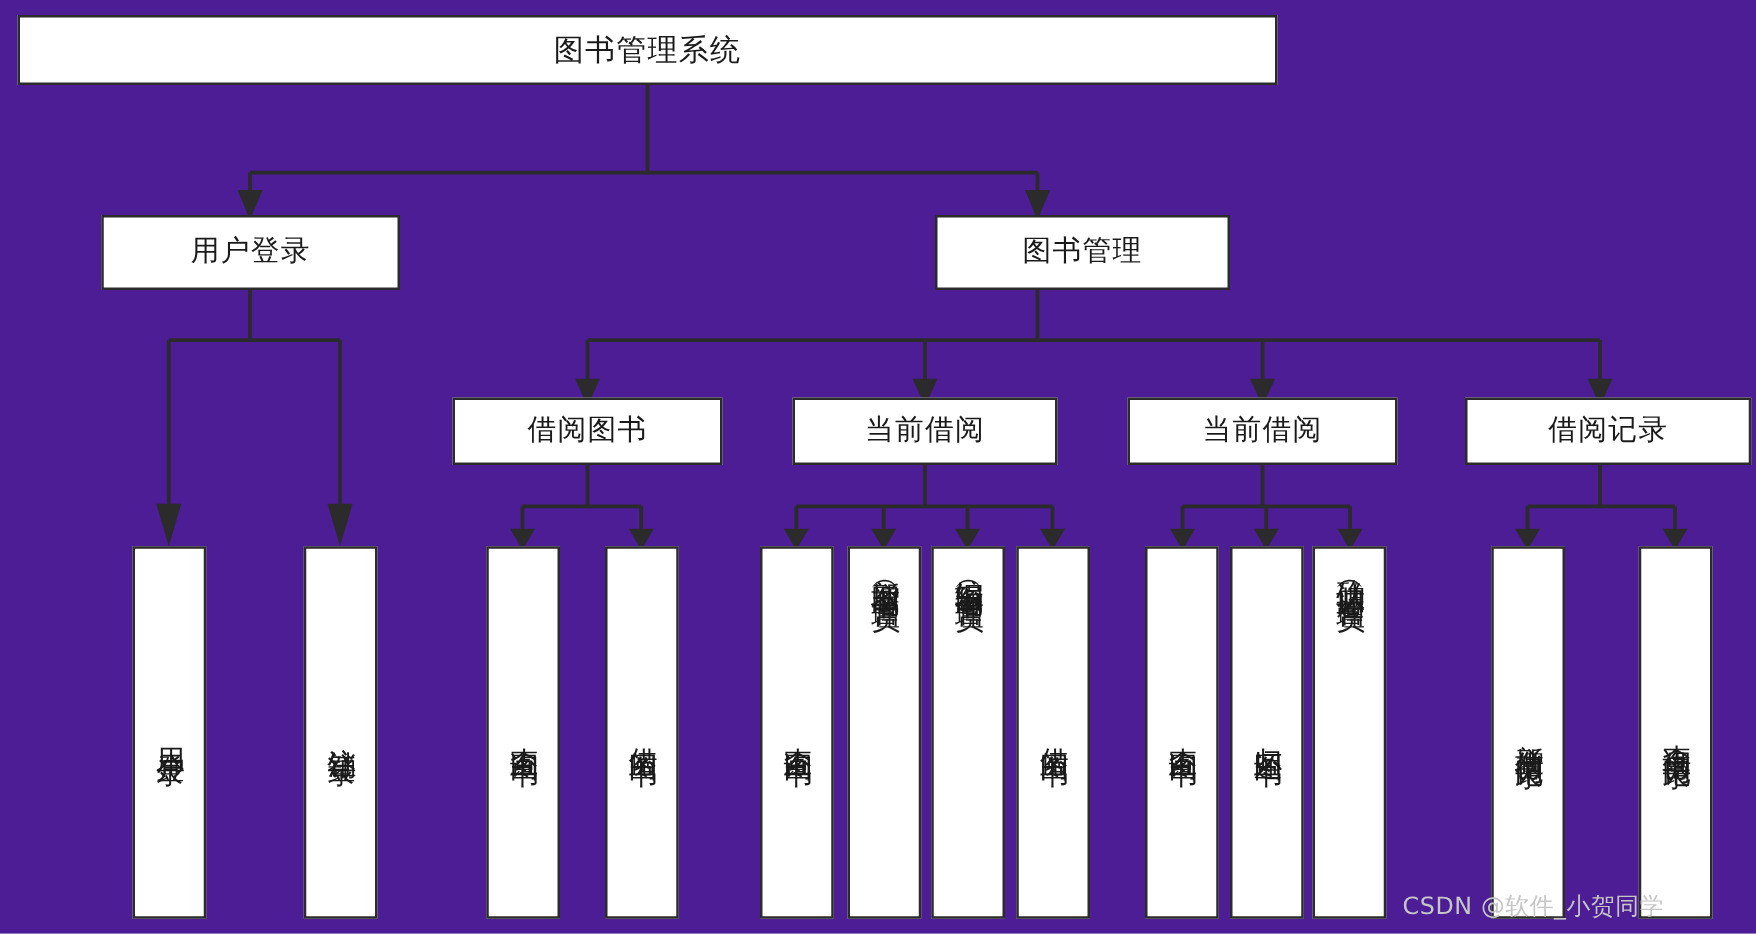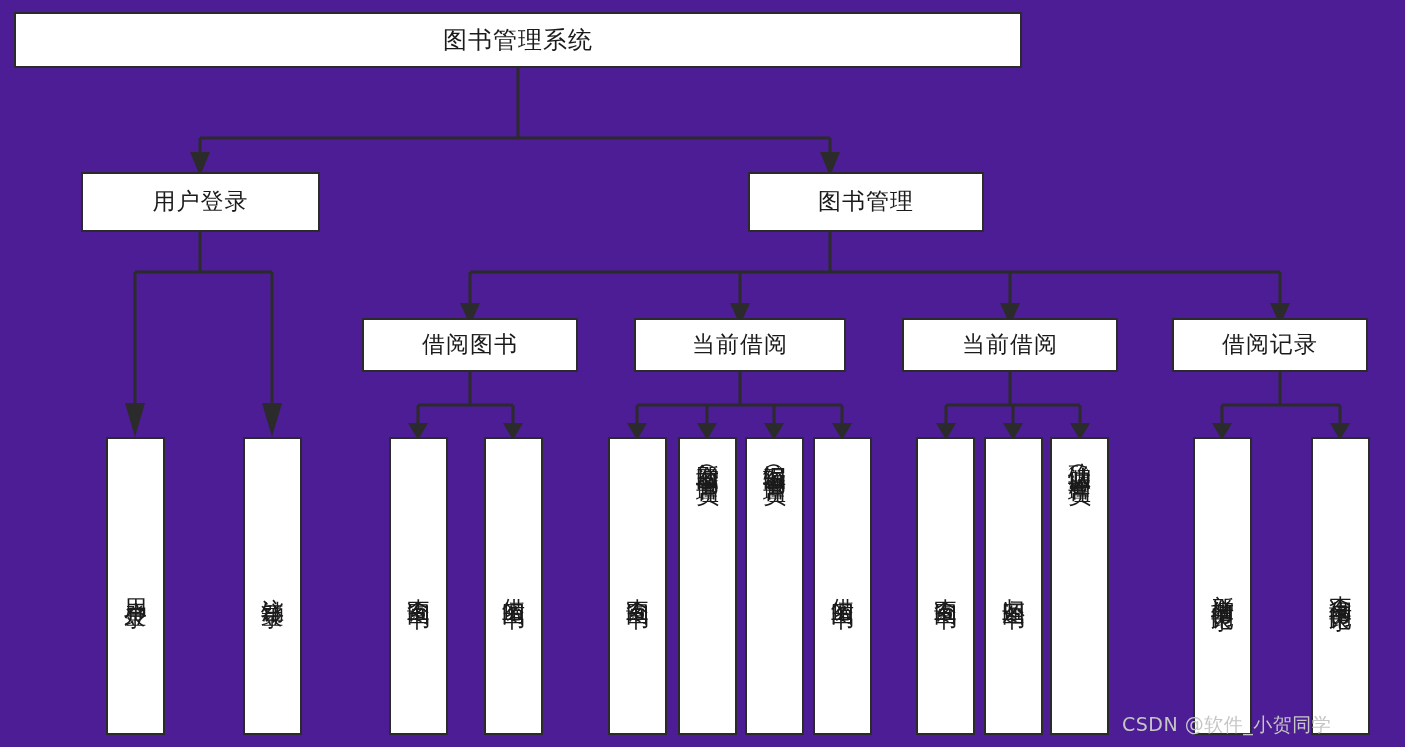--- a/index.html
+++ b/index.html
@@ -171,21 +171,21 @@
   </div>
 
   <div class="node h" style="left:634px; top:318px; width:212px; height:54px;">
     <span>当前借阅</span>
   </div>
 
   <div class="node h" style="left:902px; top:318px; width:216px; height:54px;">
     <span>当前借阅</span>
   </div>
 
-  <div class="node h" style="left:1172px; top:318px; width:196px; height:54px;">
+  <div class="node h" style="left:1172px; top:318px; width:229px; height:54px;">
     <span>借阅记录</span>
   </div>
 
   <div class="node v center" style="left:106px; top:437px; width:59px; height:298px;">
     <span class="vtext">用户登录</span>
   </div>
 
   <div class="node v center" style="left:243px; top:437px; width:59px; height:298px;">
     <span class="vtext">注销登录</span>
   </div>

